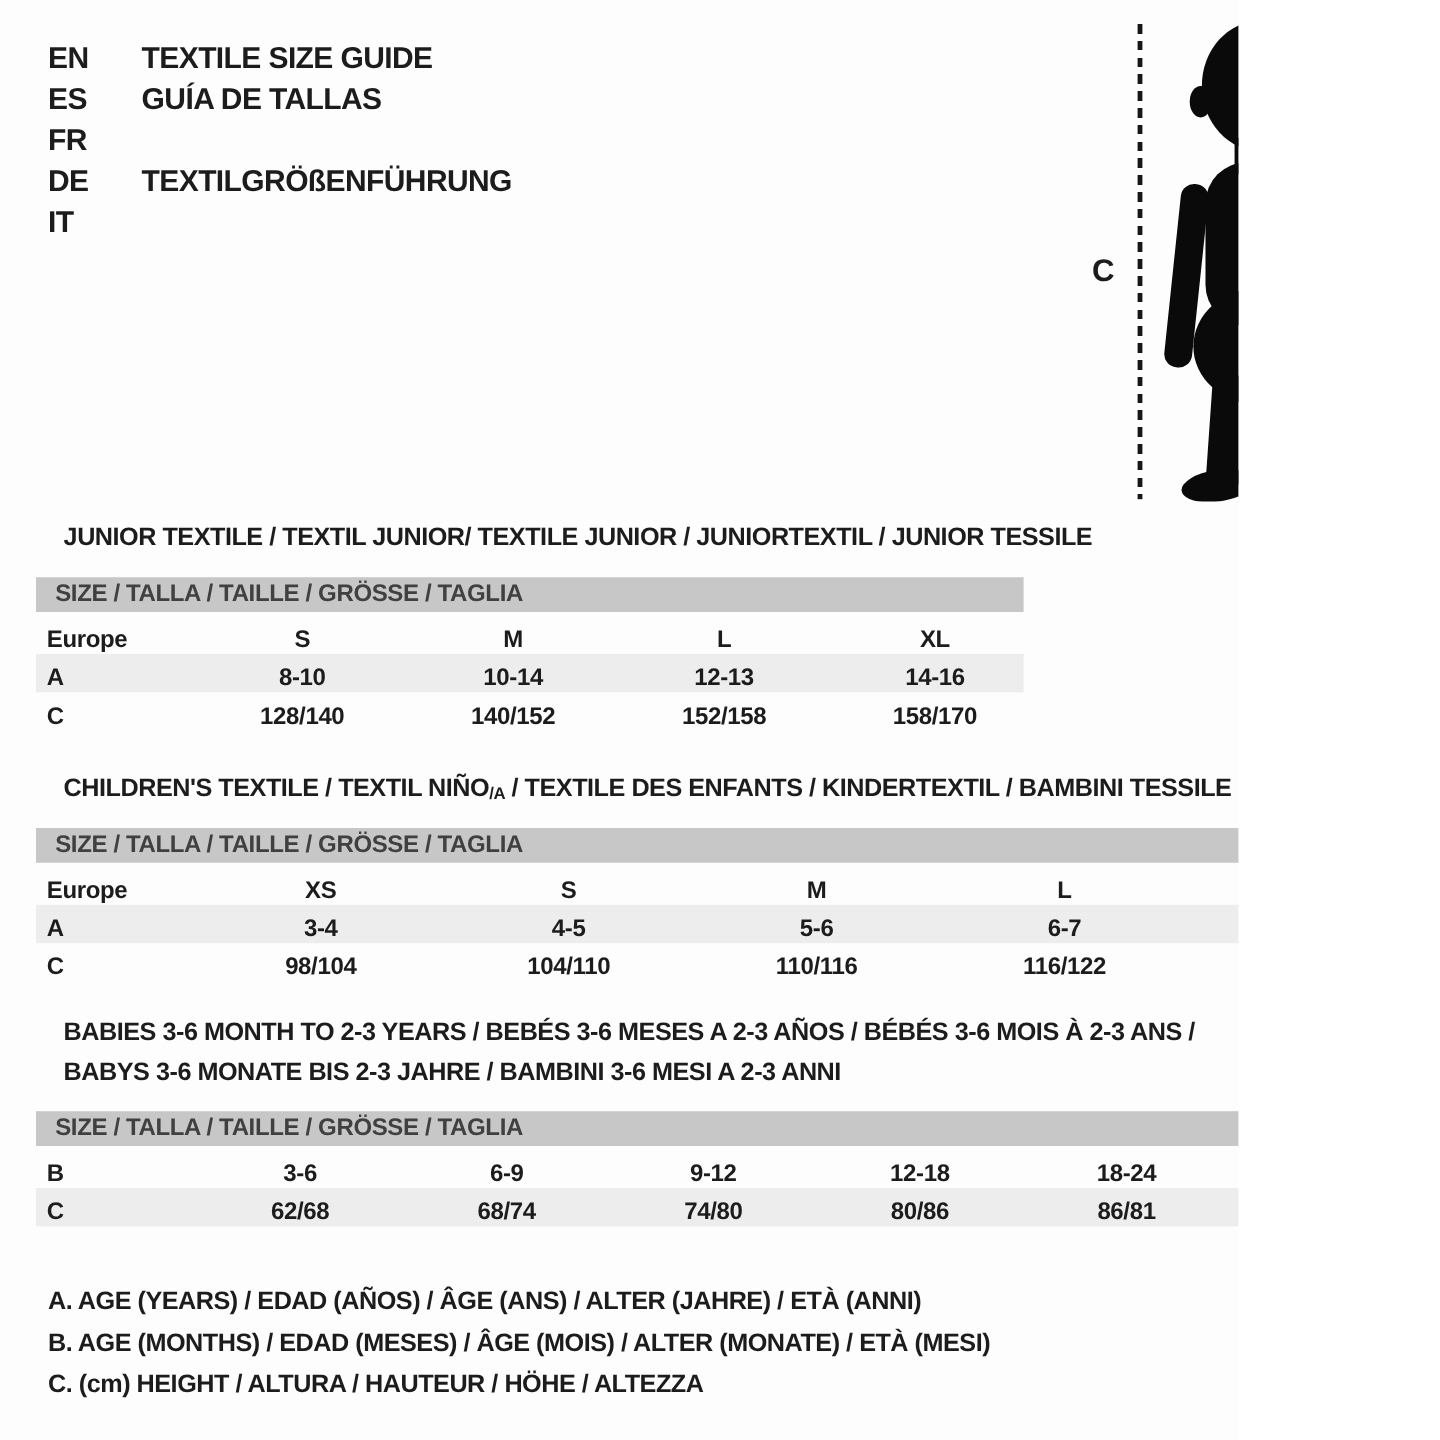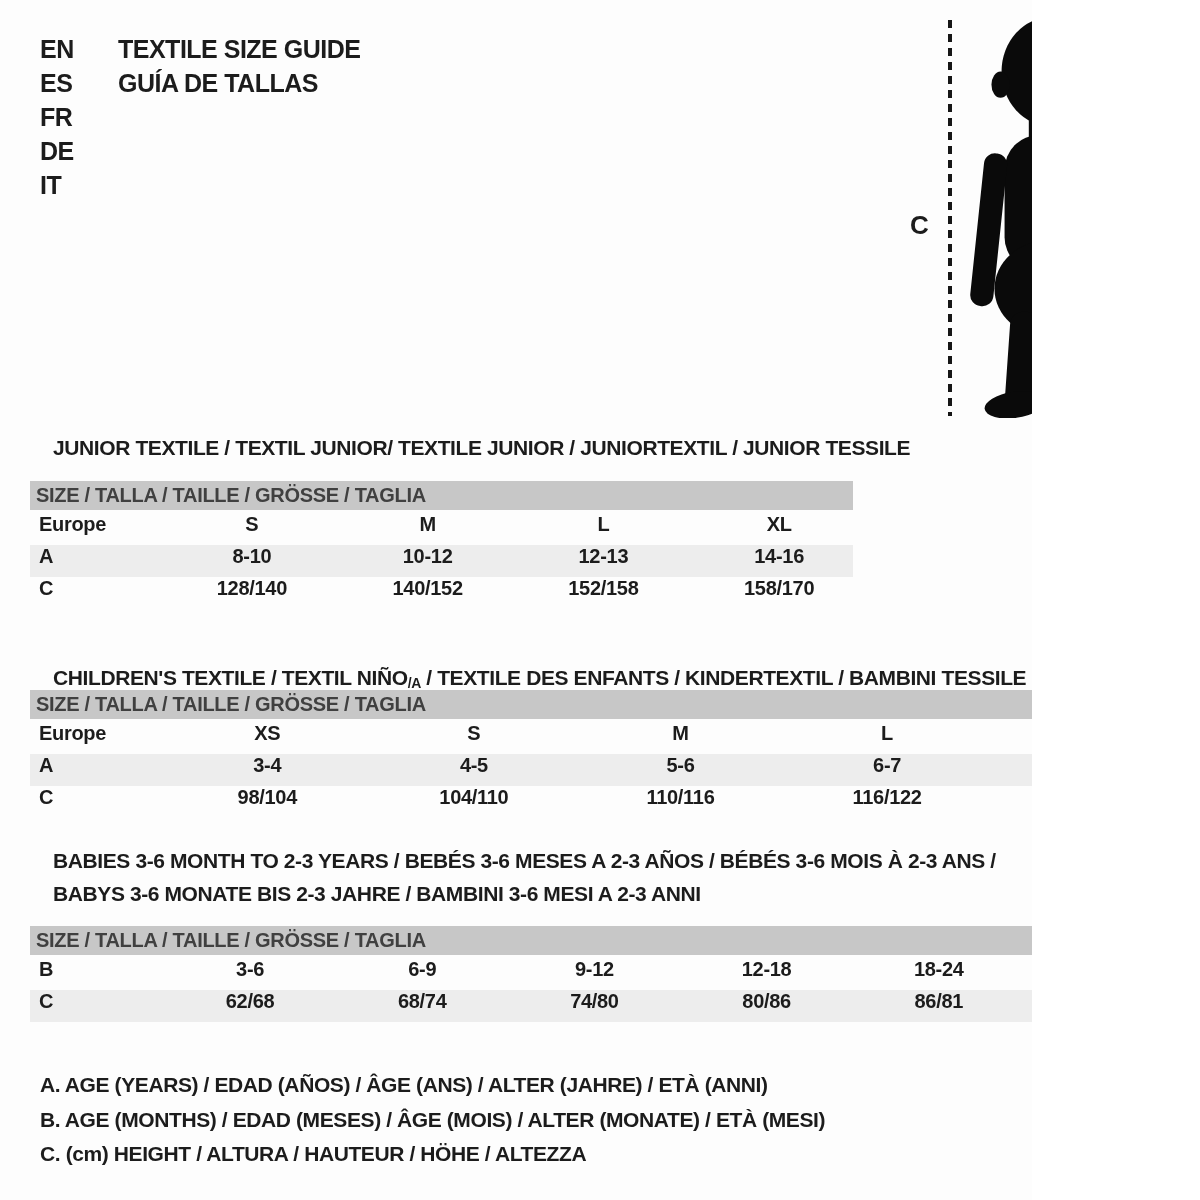--- a/index.html
+++ b/index.html
@@ -30,35 +30,35 @@
     position:absolute; left:948px; top:20px; width:4px; height:396px;
     background:repeating-linear-gradient(to bottom, #161616 0 8px, transparent 8px 14px);
   }
   .measure-label { position:absolute; left:910px; top:210px; font-size:26px; }
   .silhouette { position:absolute; left:960px; top:14px; }
   .silhouette * { fill:var(--silhouette); }
 
   
   .section-title { position:absolute; left:53px; font-size:21px; letter-spacing:-0.4px; line-height:33px; }
   .title-junior   { top:431px; }
-  .title-children { top:640px;margin-top:21px; }
+  .title-children { top:640px; }
   .title-babies   { top:844px; }
   .sub { font-size:14px; vertical-align:-3px; }
 
   
   .size-table { position:absolute; left:30px; }
   .tbl-junior   { top:481px; width:823px; }
   .tbl-children { top:690px; width:1153px; }
   .tbl-babies   { top:926px; width:1153px; }
   .t-header {
     height:29px; line-height:29px; margin-bottom:3px;
     background:var(--table-header-bg); color:var(--table-header-text);
-    font-size:20px; padding-left:6px; letter-spacing:-0.3px;
+    font-size:20px; padding-left:16px; letter-spacing:-0.3px;
   }
-  .t-row { display:flex; height:32px; align-items:flex-start; font-size:20px; letter-spacing:-0.3px;gap:28px; }
+  .t-row { display:flex; height:32px; align-items:flex-end; font-size:20px; letter-spacing:-0.3px;gap:28px; }
   .t-row.shaded { background:var(--row-shaded-bg); }
   .t-label { width:120px; padding-left:9px; }
   .t-cell { flex:1; text-align:center; }
 
   
   .legend { position:absolute; left:40px; top:1068px; font-size:21px; line-height:34.5px; letter-spacing:-0.4px; }
 </style>
 </head>
 <body>
 
@@ -71,20 +71,21 @@
     </div>
     <div class="lang-row">
       <span class="lang-code">ES</span>
       <span class="lang-title">GUÍA DE TALLAS</span>
     </div>
     <div class="lang-row">
       <span class="lang-code">FR</span>
     </div>
     <div class="lang-row">
       <span class="lang-code">DE</span>
+      <span class="lang-title">TEXTILGRÖßENFÜHRUNG</span>
     </div>
     <div class="lang-row">
       <span class="lang-code">IT</span>
     </div>
   </div>
 
   <div class="measure-line"></div>
   <div class="measure-label">C</div>
   <svg class="silhouette" width="176" height="404" viewBox="0 0 170 400" xmlns="http://www.w3.org/2000/svg">
     <ellipse cx="88" cy="57" rx="49" ry="54"></ellipse>
@@ -107,21 +108,21 @@
     <div class="t-row">
       <span class="t-label">Europe</span>
       <span class="t-cell">S</span>
       <span class="t-cell">M</span>
       <span class="t-cell">L</span>
       <span class="t-cell">XL</span>
     </div>
     <div class="t-row shaded">
       <span class="t-label">A</span>
       <span class="t-cell">8-10</span>
-      <span class="t-cell">10-12</span>
+      <span class="t-cell">10-14</span>
       <span class="t-cell">12-13</span>
       <span class="t-cell">14-16</span>
     </div>
     <div class="t-row">
       <span class="t-label">C</span>
       <span class="t-cell">128/140</span>
       <span class="t-cell">140/152</span>
       <span class="t-cell">152/158</span>
       <span class="t-cell">158/170</span>
     </div>

